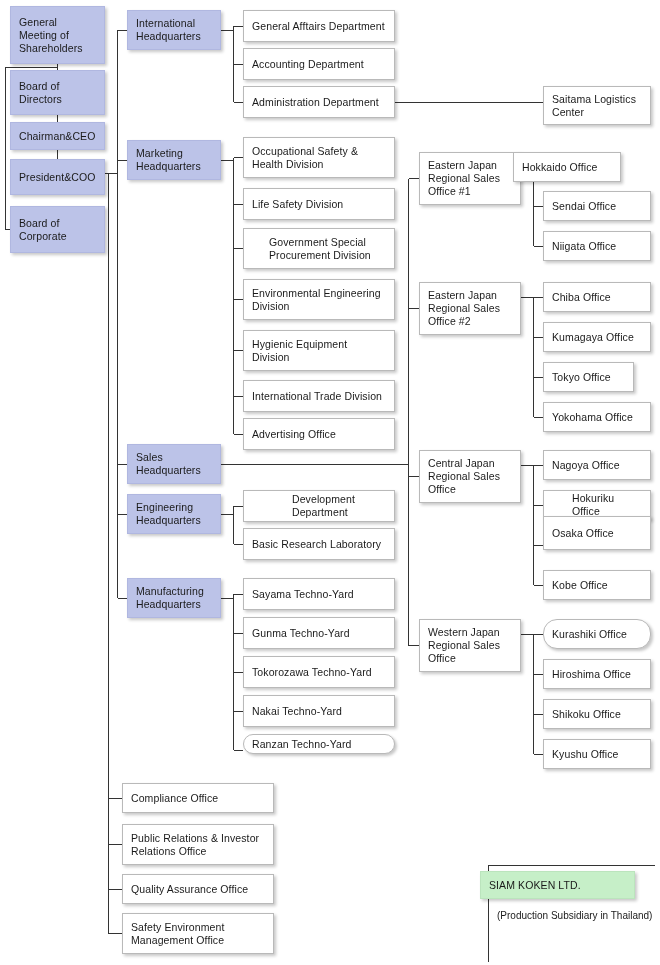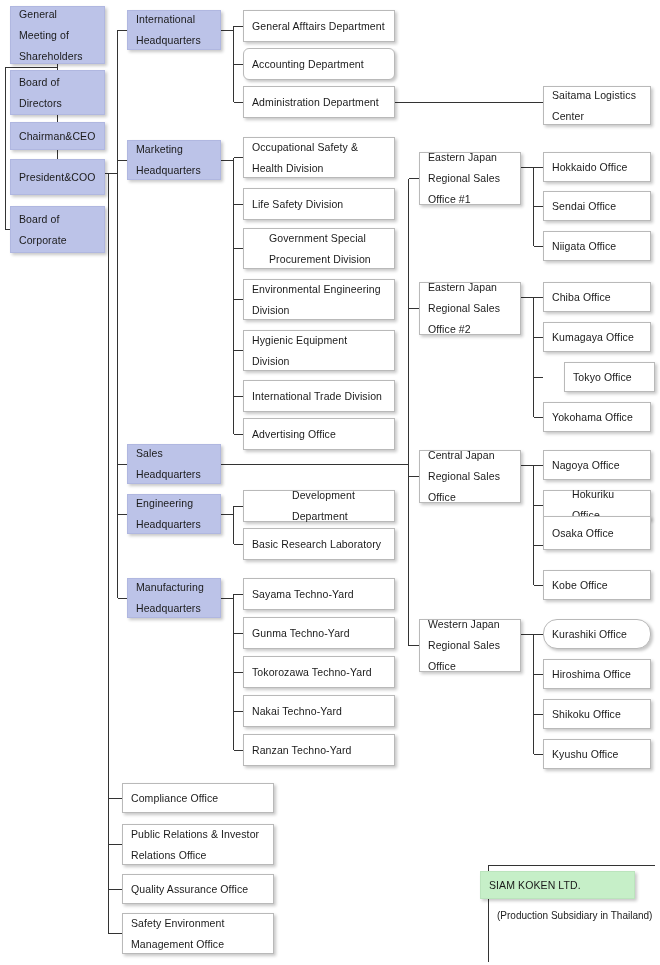--- a/index.html
+++ b/index.html
@@ -25,21 +25,21 @@
     height: 965px;
     pointer-events: none;
   }
   .box {
     position: absolute;
     box-sizing: border-box;
     border: 1px solid #b9b9b9;
     background: #ffffff;
     color: #1a1a1a;
     font-size: 10.5px;
-    line-height: 21px;
+    line-height: 13px;
     letter-spacing: 0.1px;
     padding: 0 8px;
     display: flex;
     align-items: center;
     box-shadow: 2px 2px 3px rgba(0,0,0,0.22);
     z-index: 2;
   }
   .box.lav {
     background: #bcc3e8;
     border: 1px solid #b0b7e0;
@@ -202,21 +202,21 @@
     <div class="box lav" style="left: 127px; top: 578px; width: 94px; height: 40px;">
         <span class="txt">Manufacturing
 Headquarters</span>
       </div>
   </div>
 
   <div>
     <div class="box" style="left: 243px; top: 10px; width: 152px; height: 32px;">
         <span class="txt">General Afftairs Department</span>
       </div>
-    <div class="box" style="left: 243px; top: 48px; width: 152px; height: 32px; border-radius: 6px;">
+    <div class="box" style="left: 243px; top: 48px; width: 152px; height: 32px;">
         <span class="txt">Accounting Department</span>
       </div>
     <div class="box" style="left: 243px; top: 86px; width: 152px; height: 32px;">
         <span class="txt">Administration Department</span>
       </div>
   </div>
 
   <div>
     <div class="box" style="left: 243px; top: 137px; width: 152px; height: 41px;">
         <span class="txt">Occupational Safety &amp;
@@ -260,21 +260,21 @@
       </div>
     <div class="box" style="left: 243px; top: 617px; width: 152px; height: 32px;">
         <span class="txt">Gunma Techno-Yard</span>
       </div>
     <div class="box" style="left: 243px; top: 656px; width: 152px; height: 32px;">
         <span class="txt">Tokorozawa Techno-Yard</span>
       </div>
     <div class="box" style="left: 243px; top: 695px; width: 152px; height: 32px;">
         <span class="txt">Nakai Techno-Yard</span>
       </div>
-    <div class="box" style="left: 243px; top: 734px; width: 152px; height: 32px;">
+    <div class="box" style="left: 243px; top: 734px; width: 152px; height: 20px; border-radius: 11px;">
         <span class="txt">Ranzan Techno-Yard</span>
       </div>
   </div>
 
   <div>
     <div class="box" style="left: 543px; top: 86px; width: 108px; height: 39px;">
         <span class="txt">Saitama Logistics
 Center</span>
       </div>
   </div>
@@ -296,37 +296,37 @@
 Office</span>
       </div>
     <div class="box" style="left: 419px; top: 619px; width: 102px; height: 53px;">
         <span class="txt">Western Japan
 Regional Sales
 Office</span>
       </div>
   </div>
 
   <div>
-    <div class="box" style="left: 543px; top: 152px; width: 108px; height: 30px;">
+    <div class="box" style="left: 513px; top: 152px; width: 108px; height: 30px;">
         <span class="txt">Hokkaido Office</span>
       </div>
     <div class="box" style="left: 543px; top: 191px; width: 108px; height: 30px;">
         <span class="txt">Sendai Office</span>
       </div>
     <div class="box" style="left: 543px; top: 231px; width: 108px; height: 30px;">
         <span class="txt">Niigata Office</span>
       </div>
 
     <div class="box" style="left: 543px; top: 282px; width: 108px; height: 30px;">
         <span class="txt">Chiba Office</span>
       </div>
     <div class="box" style="left: 543px; top: 322px; width: 108px; height: 30px;">
         <span class="txt">Kumagaya Office</span>
       </div>
-    <div class="box" style="left: 564px; top: 362px; width: 91px; height: 30px; align-items: center;">
+    <div class="box" style="left: 543px; top: 362px; width: 91px; height: 30px; align-items: center;">
         <span class="txt">Tokyo Office</span>
       </div>
     <div class="box" style="left: 543px; top: 402px; width: 108px; height: 30px;">
         <span class="txt">Yokohama Office</span>
       </div>
 
     <div class="box" style="left: 543px; top: 450px; width: 108px; height: 30px;">
         <span class="txt">Nagoya Office</span>
       </div>
     <div class="box" style="left: 543px; top: 490px; width: 108px; height: 30px; padding-left: 28px;">

